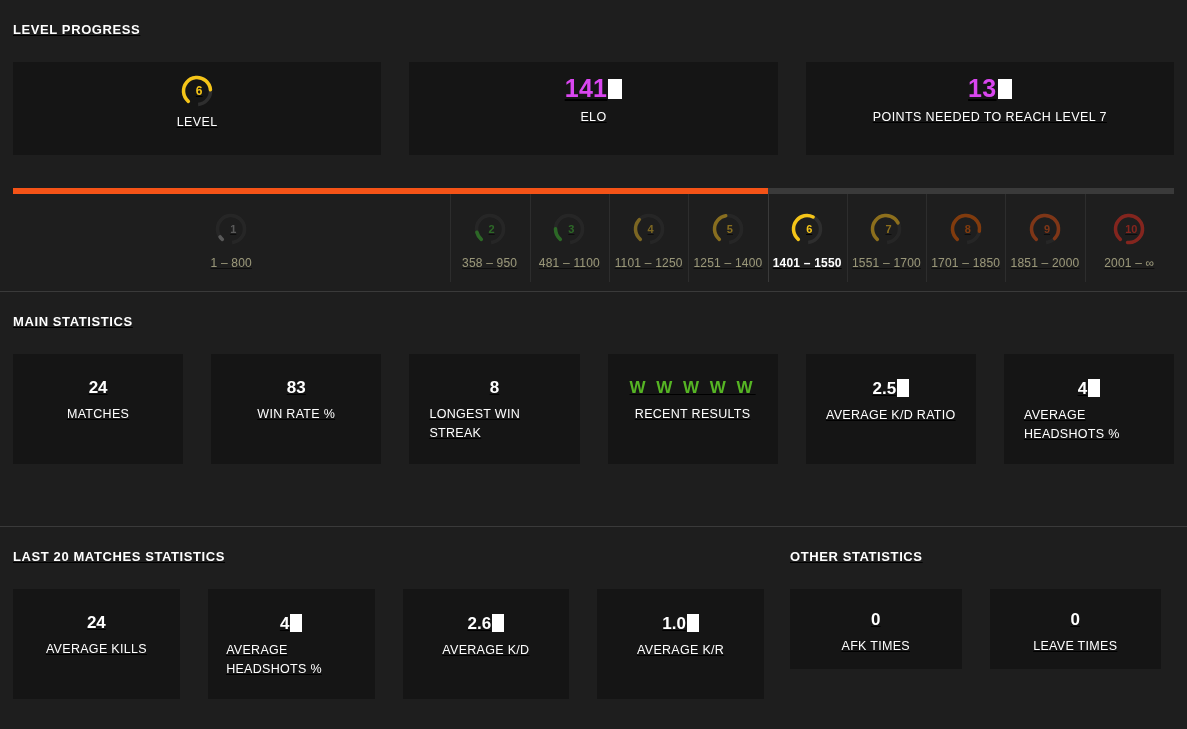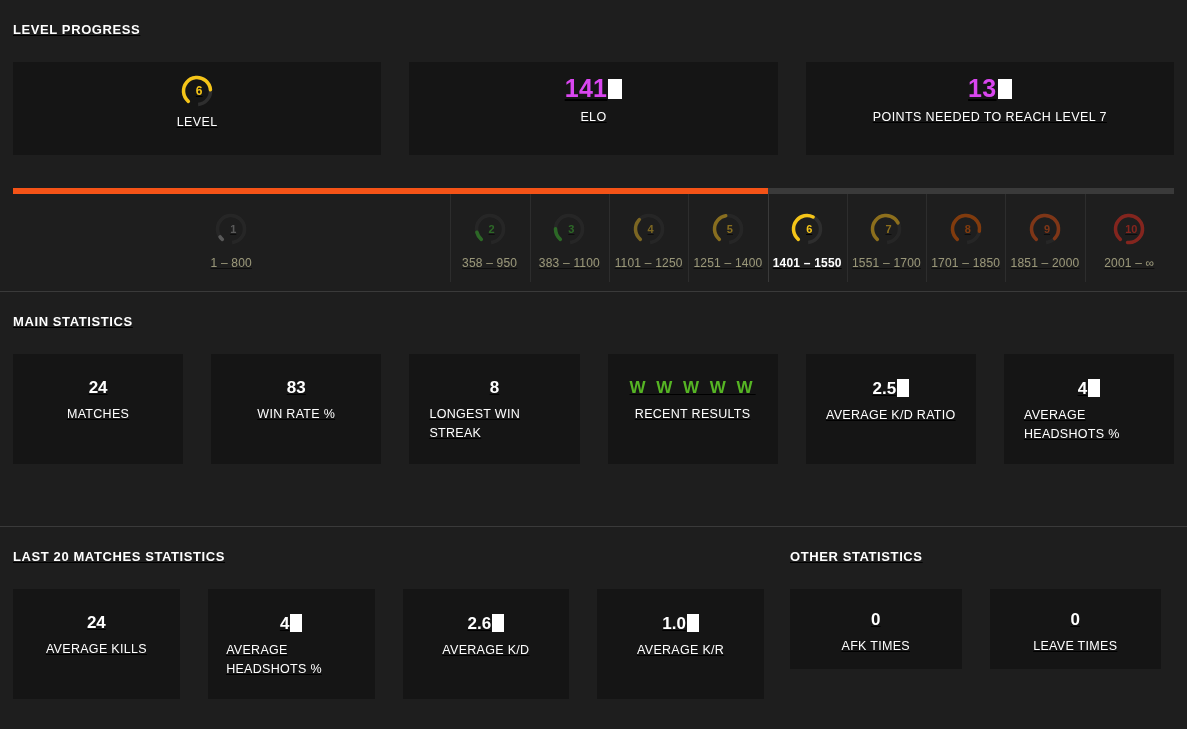--- a/index.html
+++ b/index.html
@@ -242,21 +242,21 @@
           <div class="level-range">358 – 950</div>
         </div>
         <div class="level-cell dim" style="width: 6.828%;">
           <div class="level-dial">
             <svg width="34" height="34" viewBox="0 0 34 34">
     <circle cx="17" cy="17" r="13.5" fill="none" stroke="#2e2e2e" stroke-width="3.5" stroke-dasharray="73.79601143282423 11.026990214100174" transform="rotate(130 17 17)"></circle>
     <circle cx="17" cy="17" r="13.5" fill="none" stroke="#39a62e" stroke-width="3.5" stroke-linecap="round" stroke-dasharray="11.875220230569418 84.82300164692441" transform="rotate(130 17 17)"></circle>
   </svg>
             <span class="level-num" style="color:#39a62e">3</span>
           </div>
-          <div class="level-range">383 – 1100</div>
+          <div class="level-range">481 – 1100</div>
         </div>
         <div class="level-cell dim" style="width: 6.828%;">
           <div class="level-dial">
             <svg width="34" height="34" viewBox="0 0 34 34">
     <circle cx="17" cy="17" r="13.5" fill="none" stroke="#2e2e2e" stroke-width="3.5" stroke-dasharray="73.79601143282423 11.026990214100174" transform="rotate(130 17 17)"></circle>
     <circle cx="17" cy="17" r="13.5" fill="none" stroke="#c9a227" stroke-width="3.5" stroke-linecap="round" stroke-dasharray="22.053980428200347 84.82300164692441" transform="rotate(130 17 17)"></circle>
   </svg>
             <span class="level-num" style="color:#c9a227">4</span>
           </div>
           <div class="level-range">1101 – 1250</div>

